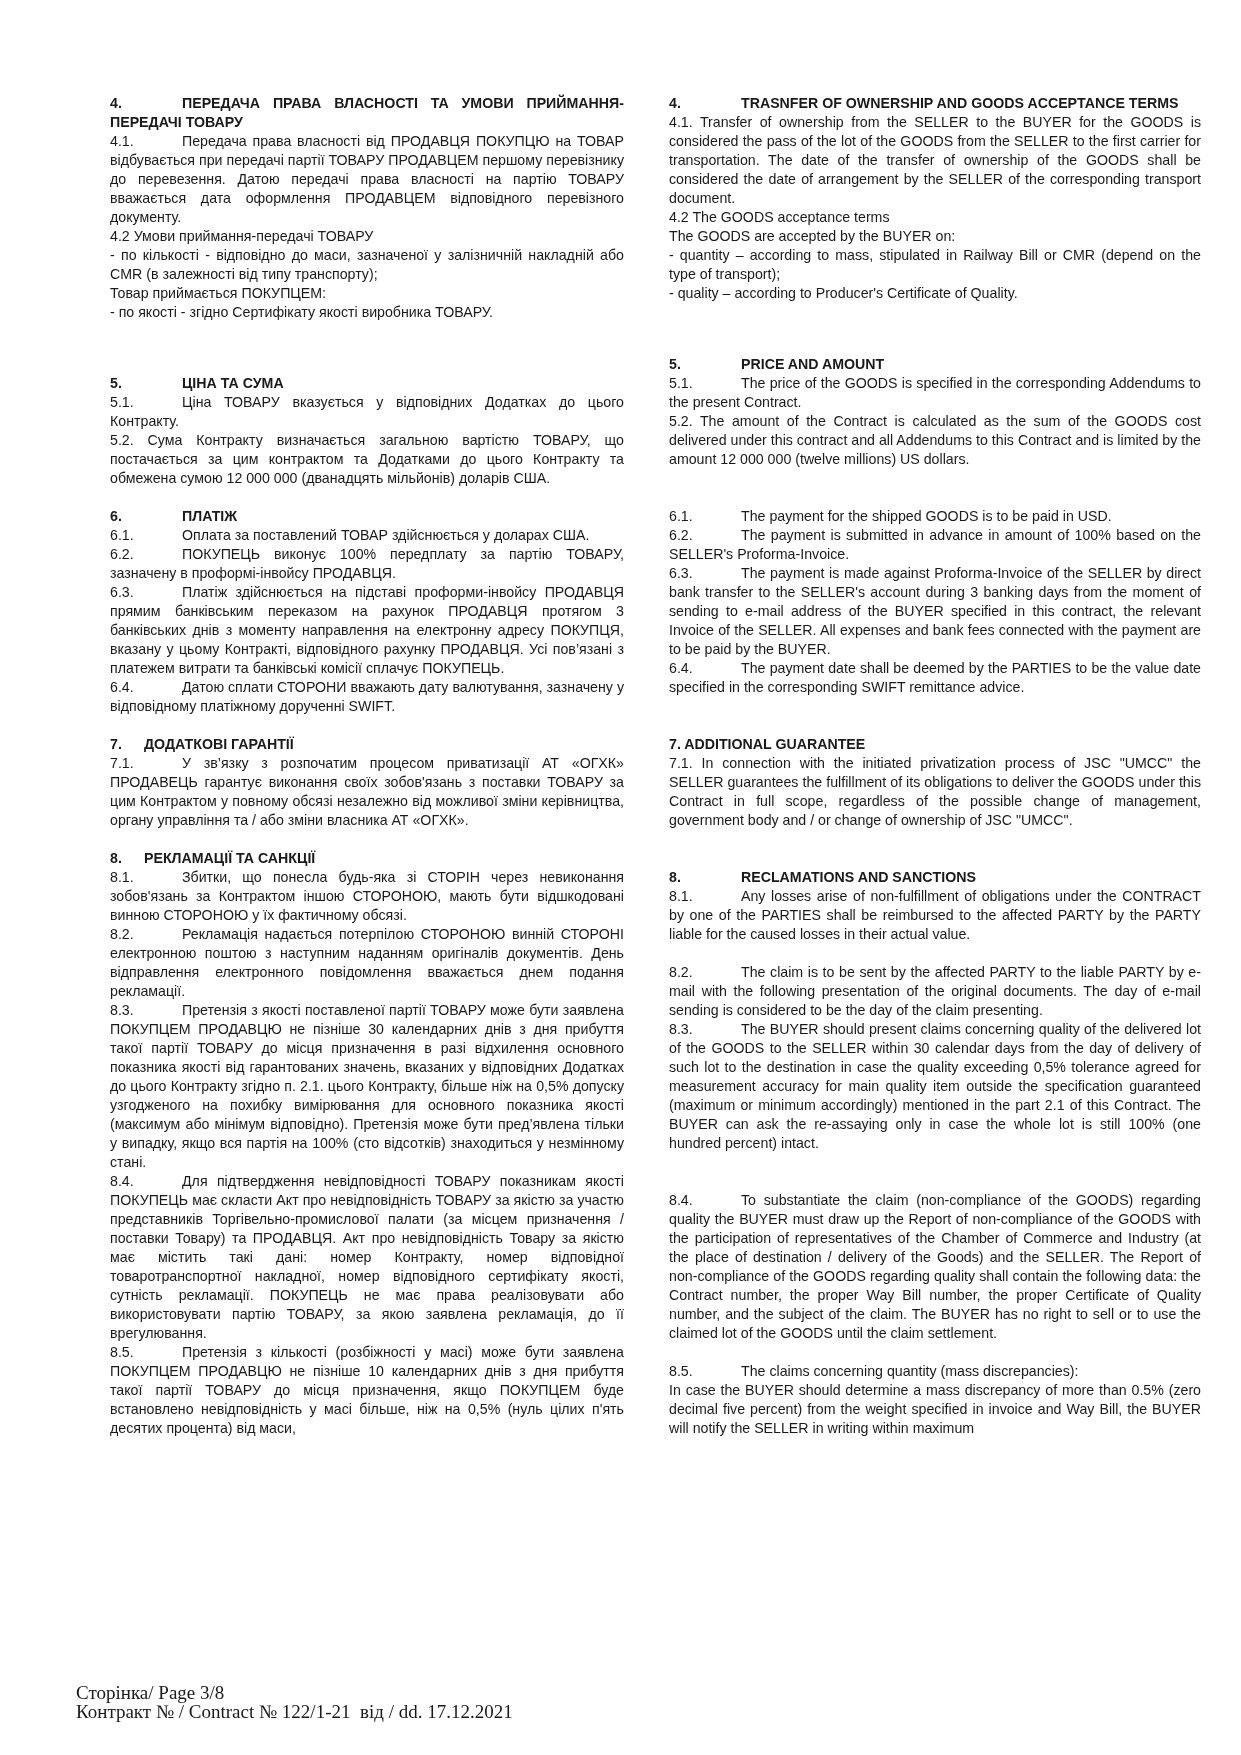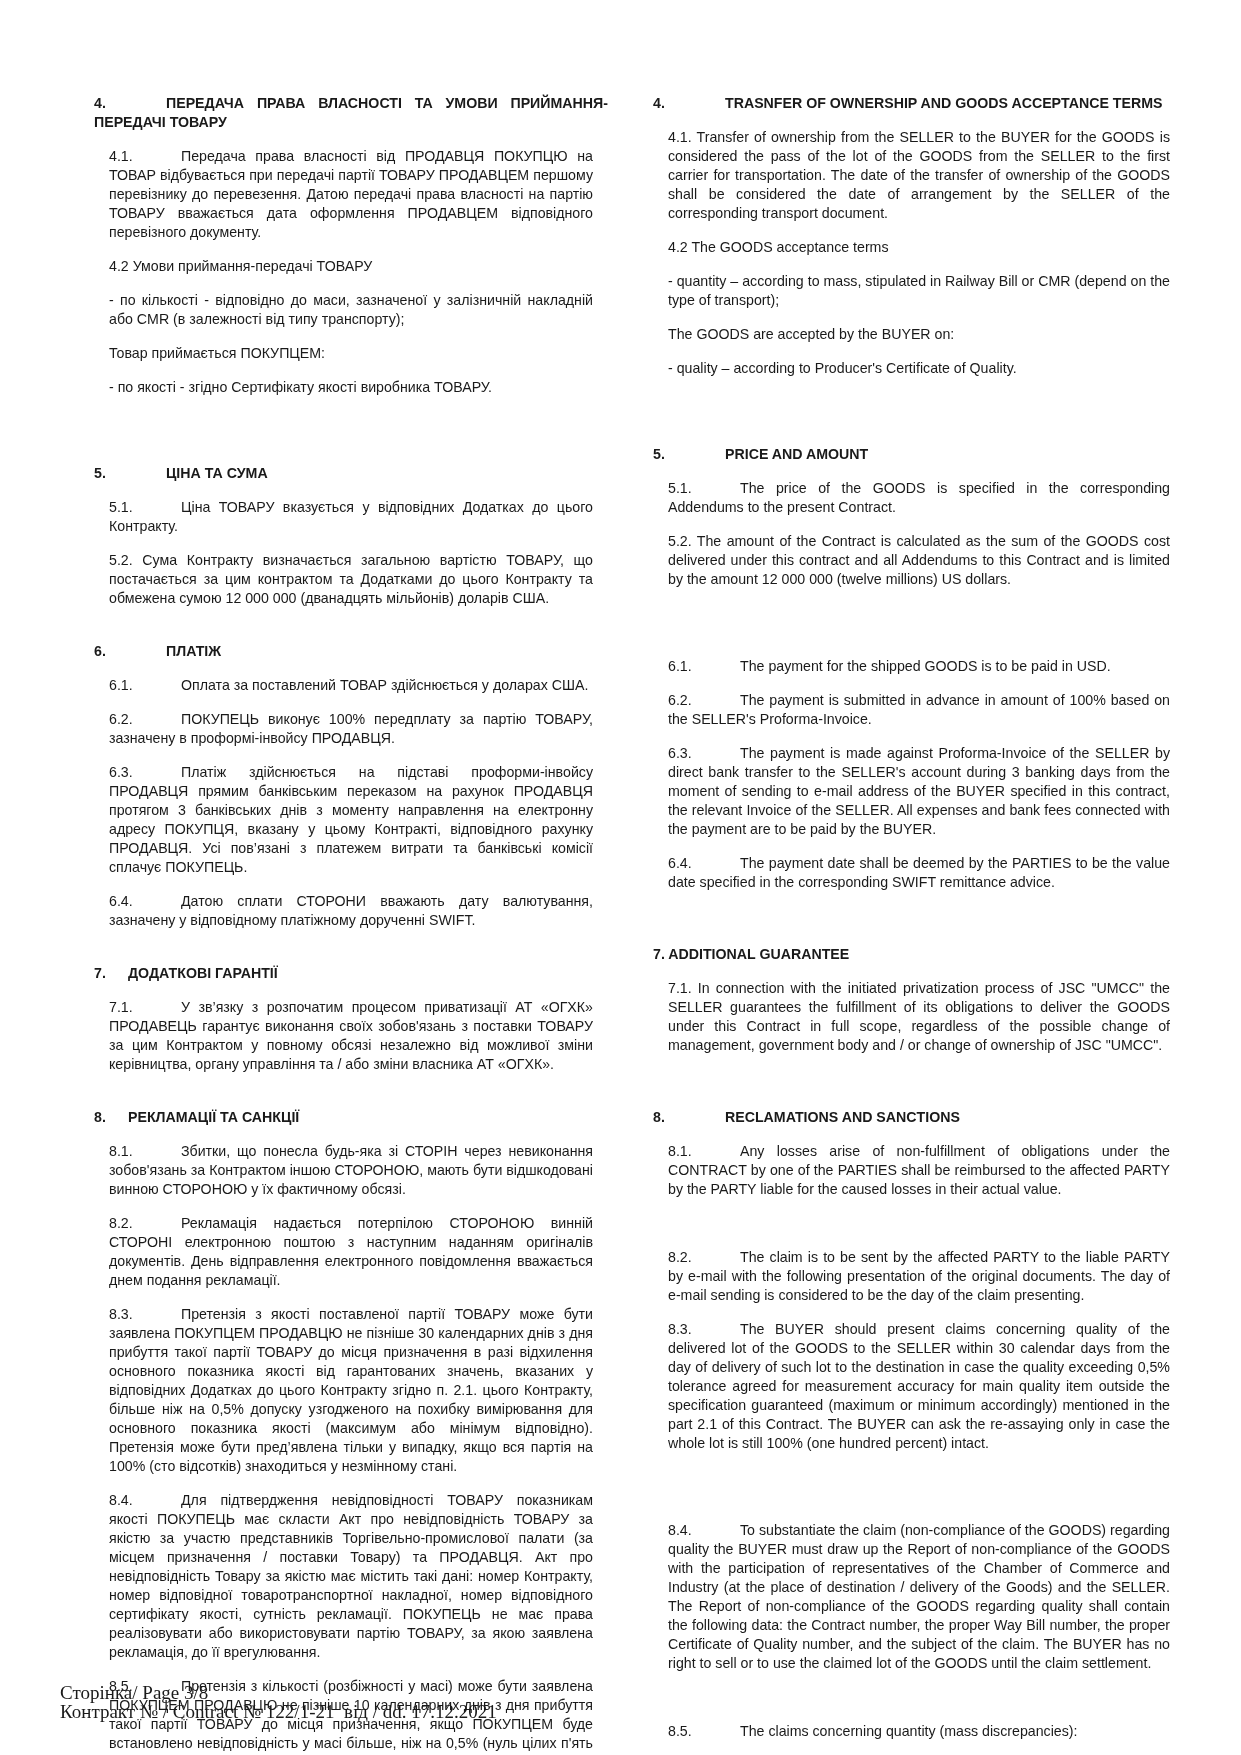--- a/index.html
+++ b/index.html
@@ -1,26 +1,26 @@
 <!DOCTYPE html>
 <html><head>
 <meta charset="utf-8">
 <style>
   html, body { margin: 0; padding: 0; background: #ffffff; }
   body { width: 1241px; height: 1755px; position: relative; overflow: hidden; }
-  .page { position: absolute; left: 0; top: 0; width: 1032px; height: 1755px; background: #fff; color: #1a1a1a;
+  .page { position: absolute; left: 16px; top: 0; width: 1032px; height: 1755px; background: #fff; color: #1a1a1a;
           font-family: "Liberation Sans", sans-serif; font-size: 14.2px; line-height: 19px; }
   .col { position: absolute; top: 94px; }
   .col.uk { left: 94px; width: 514px; }
   .col.en { left: 653px; width: 532px; }
   .sec { margin: 0; }
   .h { font-weight: bold; margin: 0; text-align: justify; }
   .h .num { display: inline-block; width: 72px; }
   .h.tight .num { width: 34px; }
-  p { margin: 15px; text-align: justify; }
+  p { margin: 0; text-align: justify; }
   p .pn { display: inline-block; width: 72px; }
   .gap-l { height: 38px; }
   .gap-m { height: 19px; }
   .footer { position: absolute; left: 60px; top: 1683px; font-family: "Liberation Serif", serif; font-size: 19px; line-height: 19px; color: #1a1a1a; }
   .footer div { white-space: pre; }
 </style>
 </head>
 <body>
 
 <div class="page">
@@ -72,22 +72,22 @@
       <p><span class="pn">8.5.</span><span>Претензія з кількості (розбіжності у масі) може бути заявлена ПОКУПЦЕМ ПРОДАВЦЮ не пізніше 10 календарних днів з дня прибуття такої партії ТОВАРУ до місця призначення, якщо ПОКУПЦЕМ буде встановлено невідповідність у масі більше, ніж на 0,5% (нуль цілих п'ять десятих процента) від маси,</span></p>
     </div>
   </div>
 
   <div class="col en">
 
     <div class="sec">
       <div class="h"><span class="num">4.</span><span>TRASNFER OF OWNERSHIP AND GOODS ACCEPTANCE TERMS</span></div>
       <p>4.1. Transfer of ownership from the SELLER to the BUYER for the GOODS is considered the pass of the lot of the GOODS from the SELLER to the first carrier for transportation. The date of the transfer of ownership of the GOODS shall be considered the date of arrangement by the SELLER of the corresponding transport document.</p>
       <p>4.2  The GOODS acceptance terms</p>
+      <p>The GOODS are accepted by the BUYER on:</p>
       <p>- quantity – according to mass, stipulated in Railway Bill or CMR (depend on the type of transport);</p>
-      <p>The GOODS are accepted by the BUYER on:</p>
       <p>- quality – according to Producer's Certificate of Quality.</p>
     </div>
 
     <div class="gap-l" style="height:52px"></div>
 
     <div class="sec">
       <div class="h"><span class="num">5.</span><span>PRICE AND AMOUNT</span></div>
       <p><span class="pn">5.1.</span><span>The price of the GOODS is specified in the corresponding Addendums to the present Contract.</span></p>
       <p>5.2. The amount of the Contract is calculated as the sum of the GOODS cost delivered under this contract and all Addendums to this Contract and is limited by the amount 12 000 000 (twelve millions) US dollars.</p>
     </div>

